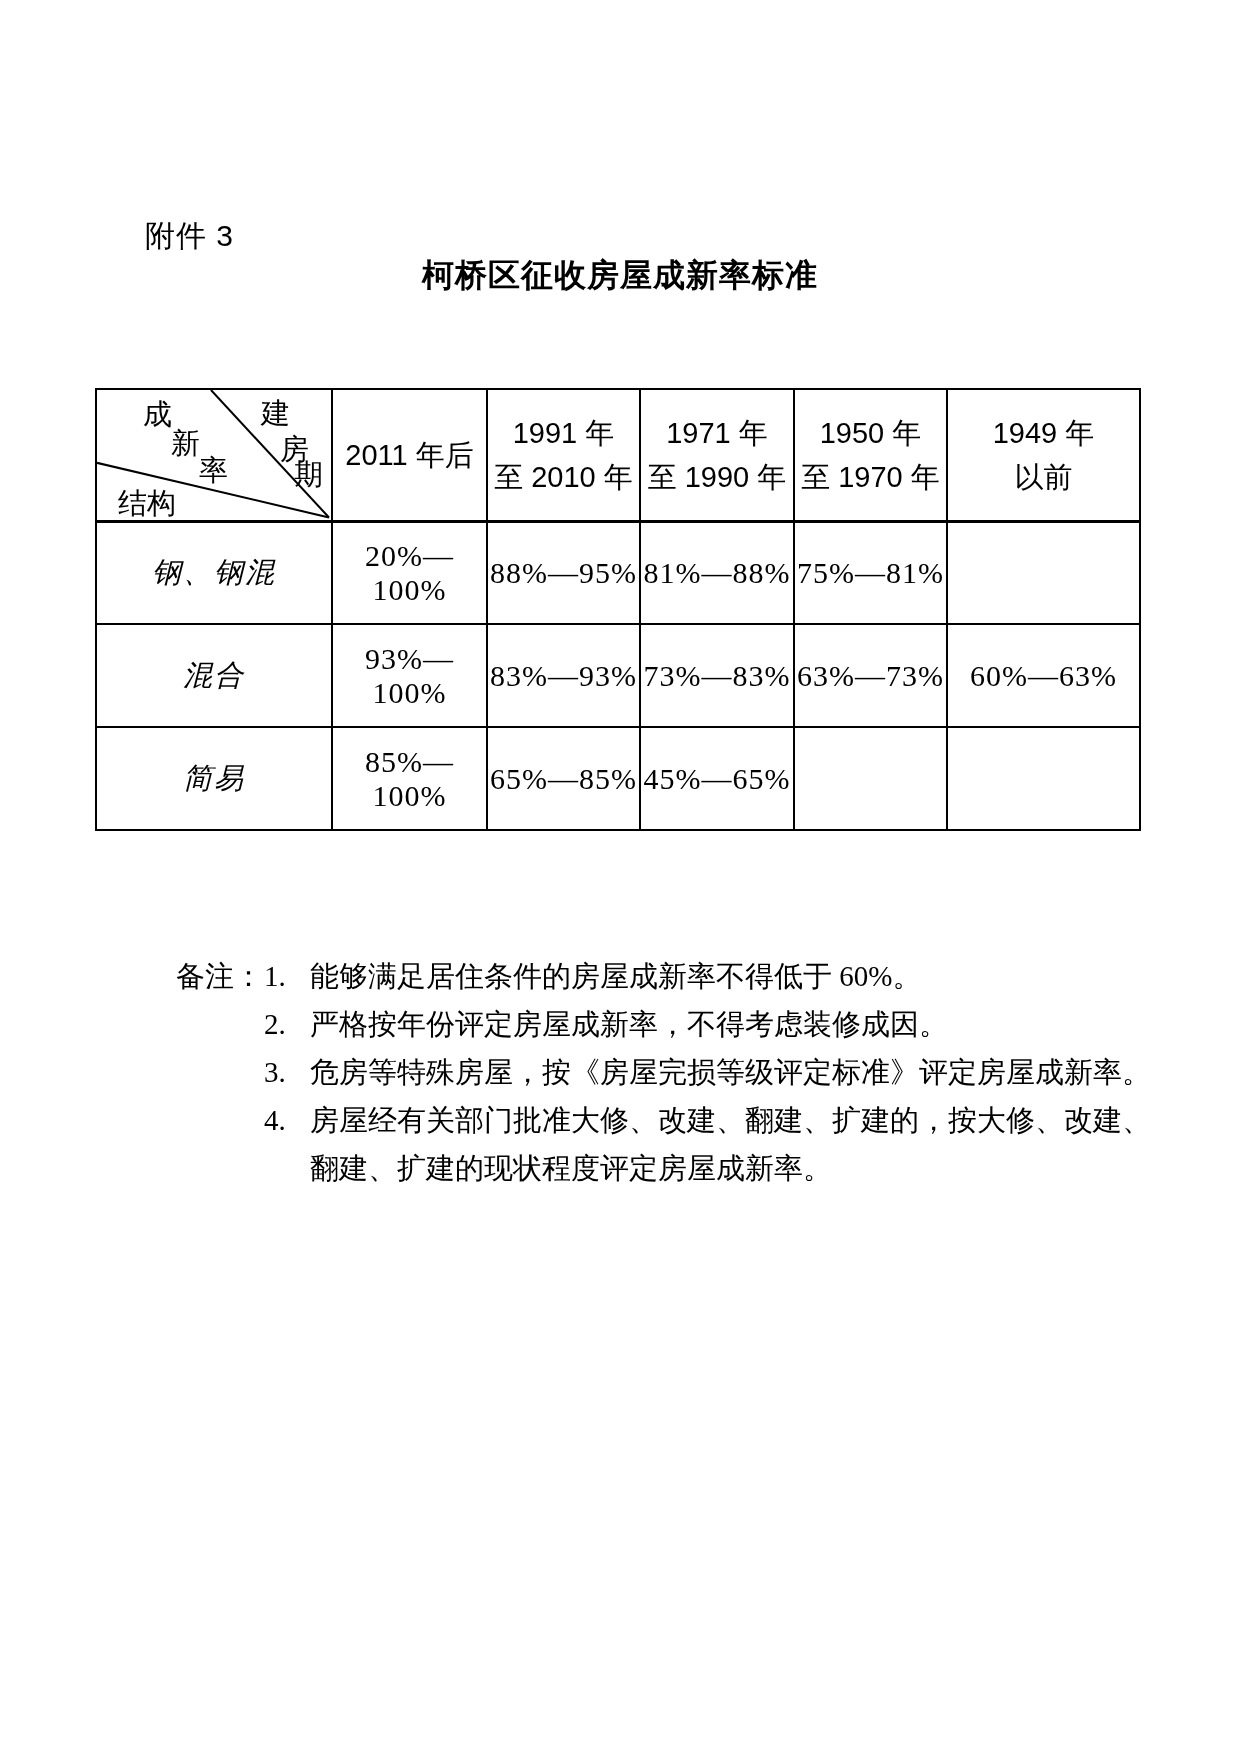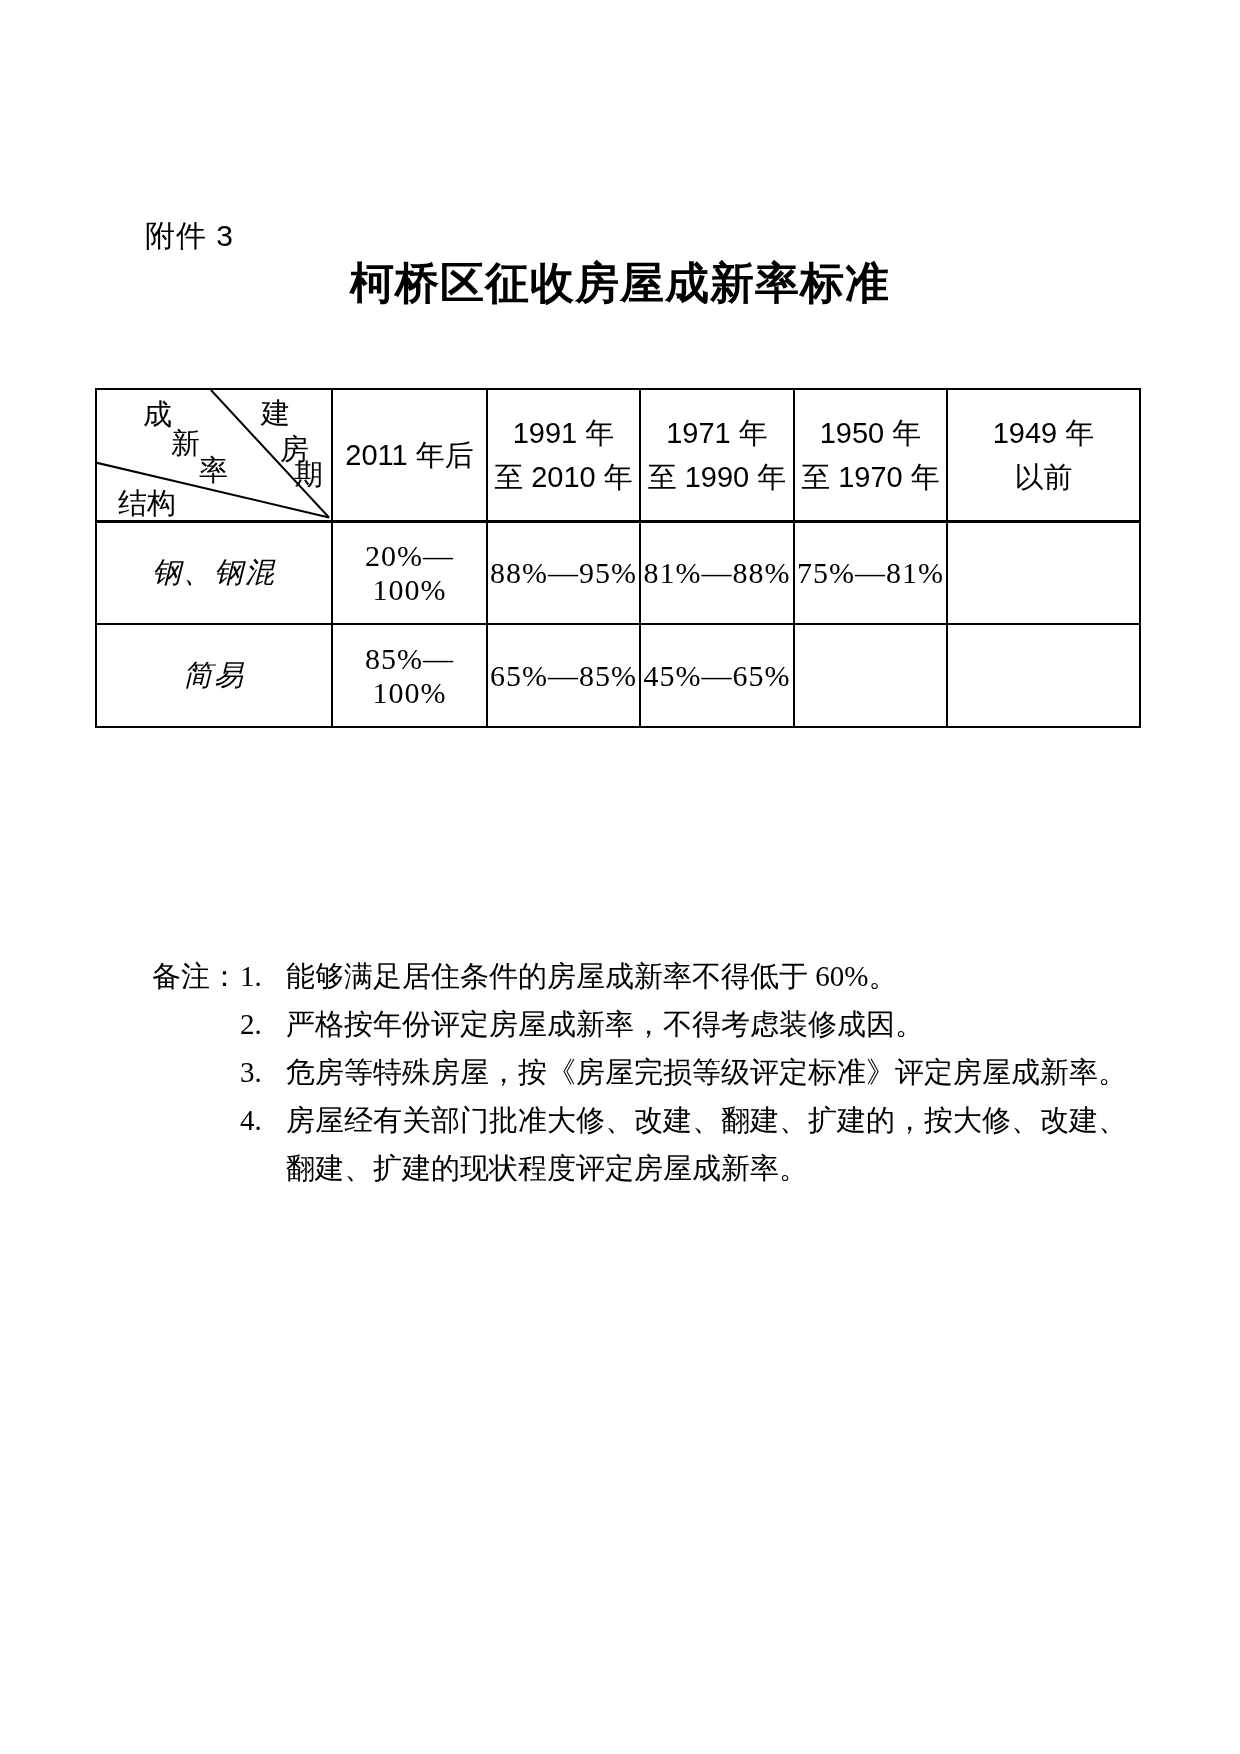--- a/index.html
+++ b/index.html
@@ -10,21 +10,21 @@
     font-family:"Liberation Serif","DejaVu Serif",serif;
     overflow:hidden;
   }
   .attachment-label {
     position:absolute; left:145px; top:216px;
     font-size:30px; letter-spacing:1px;
     font-family:"Liberation Sans","DejaVu Sans",sans-serif;
   }
   .doc-title {
     position:absolute; left:0; width:100%; top:254px;
-    text-align:center; font-size:44px; font-weight:700; letter-spacing:1px;
+    text-align:center; font-size:32px; font-weight:700; letter-spacing:1px;
   }
   table.rate-table {
     position:absolute; left:95px; top:388px;
     border-collapse:collapse; table-layout:fixed; width:1044px;
   }
   .rate-table th, .rate-table td {
     border:2px solid #000; text-align:center; vertical-align:middle; padding:0;
   }
   .rate-table thead th {
     height:132px; border-bottom-width:3px;
@@ -49,21 +49,21 @@
   .c-period-0 { left:164px; top:9px; }
   .c-period-1 { left:183px; top:45px; }
   .c-period-2 { left:197px; top:70px; }
   .c-structure { left:21px; top:99px; letter-spacing:2px; }
   
   .notes {
     position:absolute; left:152px; top:952px;
     font-size:29px; line-height:48px;
   }
   .notes-row { display:flex; align-items:flex-start; }
-  .notes-label { width:88px; flex:none; }
+  .notes-label { width:88px; flex:none;margin-left:24px; }
   .note-items { flex:none; }
   .note-item { display:flex; align-items:flex-start; }
   .note-num { width:46px; flex:none; }
   .note-text { width:860px; }
   .page-number {
     position:absolute; left:158px; top:1545px;
     font-size:30px; letter-spacing:3px;font-weight:bold;
   }
 </style>
 </head>
@@ -123,20 +123,28 @@
     <tbody>
       <tr>
         <td class="structure-cell">钢、钢混</td>
         <td class="value-cell">20%—100%</td>
         <td class="value-cell">88%—95%</td>
         <td class="value-cell">81%—88%</td>
         <td class="value-cell">75%—81%</td>
         <td class="value-cell"></td>
       </tr>
       <tr>
+        <td class="structure-cell">混合</td>
+        <td class="value-cell">93%—100%</td>
+        <td class="value-cell">83%—93%</td>
+        <td class="value-cell">73%—83%</td>
+        <td class="value-cell">63%—73%</td>
+        <td class="value-cell">60%—63%</td>
+      </tr>
+      <tr>
         <td class="structure-cell">简易</td>
         <td class="value-cell">85%—100%</td>
         <td class="value-cell">65%—85%</td>
         <td class="value-cell">45%—65%</td>
         <td class="value-cell"></td>
         <td class="value-cell"></td>
       </tr>
     </tbody>
   </table>
 

